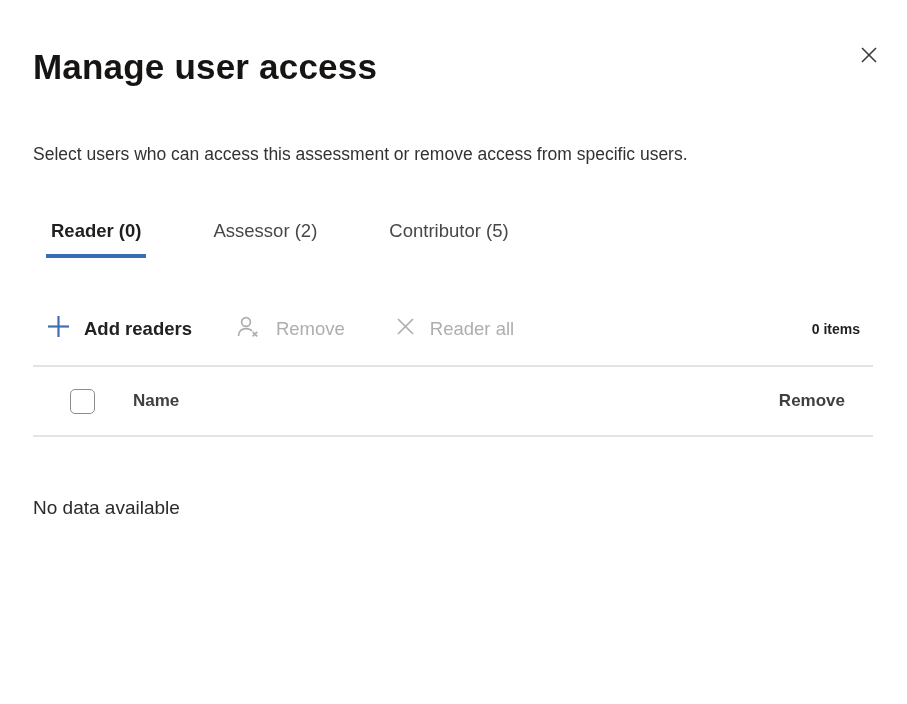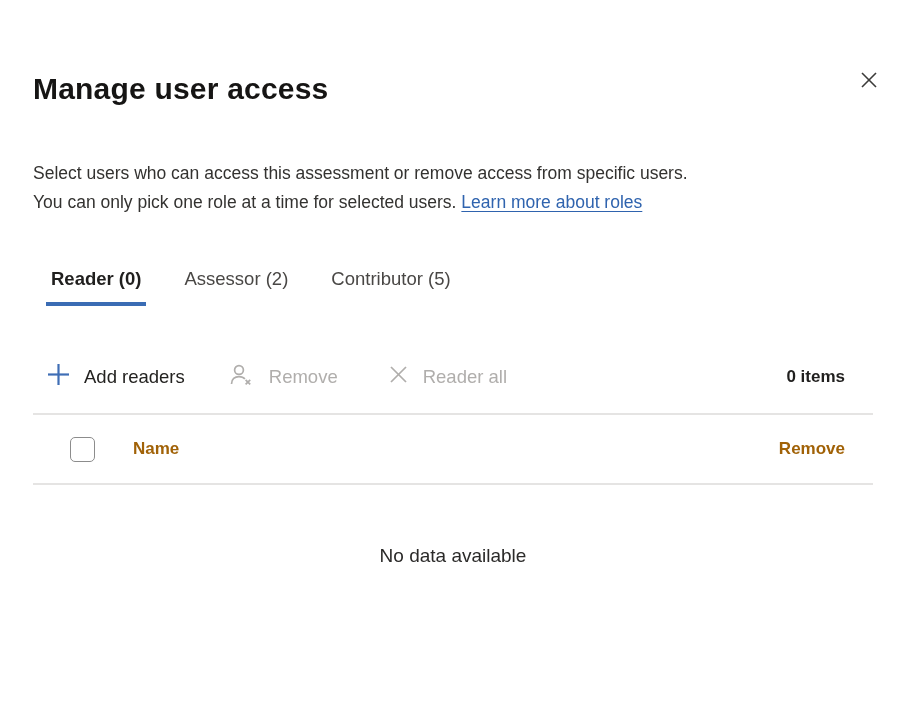--- a/index.html
+++ b/index.html
@@ -29,22 +29,22 @@
     top:-5px;
     right:25px;
     width:26px;height:26px;
     background:transparent;border:none;cursor:pointer;
     display:flex;align-items:center;justify-content:center;
     padding:0;
   }
   .close-btn svg{display:block;}
   
   .title{
-    margin-top:72px;
-    font-size:30px;
+    margin-top:47px;
+    font-size:35px;
     font-weight:700;
     letter-spacing:.2px;
     color:#161514;
   }
   
   .description{
     margin-top:53px;
     font-size:17.5px;
     line-height:29px;
     color:var(--text-body);
@@ -55,21 +55,21 @@
     color:var(--link-blue);
     text-decoration:underline;
     text-underline-offset:3px;
     cursor:pointer;
   }
   
   .tabs{
     margin-top:47px;
     margin-left:13px;
     display:flex;
-    gap:33px;
+    gap:62px;
     align-items:center;
   }
   .tab{
     background:transparent;border:none;cursor:pointer;
     font-family:inherit;
     font-size:18.5px;
     color:#494745;
     padding:4px 5px 16px 5px;
     position:relative;
   }
@@ -95,27 +95,27 @@
     background:transparent;border:none;cursor:pointer;
     font-family:inherit;
     display:flex;align-items:center;
     gap:14px;
     font-size:18.5px;
     padding:0;
   }
   .tb-btn .lbl{color:#232220;}
   .tb-btn.disabled{cursor:default;}
   .tb-btn.disabled .lbl{color:var(--disabled-gray);}
-  .tb-add{margin-left:14px;}
+  .tb-add{margin-left:14px;font-weight:bold;}
   .tb-remove{margin-left:44px;}
   .tb-removeall{margin-left:50px;}
   .items-count{
     margin-left:auto;
-    margin-right:28px;
-    font-size:17px;
+    margin-right:13px;
+    font-size:14px;
     font-weight:700;
     color:#201f1e;
   }
   .divider{
     height:2px;
     background:var(--divider);
     width:100%;
   }
   .divider.top{margin-top:20px;}
   .divider.under-header{margin-top:0;}
@@ -131,27 +131,26 @@
     width:25px;height:25px;
     border:1.6px solid #8c8c8c;
     border-radius:5px;
     background:#fff;
     margin-left:37px;
     cursor:pointer;
   }
   .col-label{
     font-size:17px;
     font-weight:700;
-    color:#a16207;
+    color:#404040;
   }
   .col-remove{justify-self:end;}
   
   .empty-state{
     margin-top:60px;
-    text-align:center;
     font-size:19px;
     color:#2b2a29;
   }
 </style>
 </head>
 <body>
 
 <div class="dialog">
 
   <button class="close-btn" aria-label="Close">
@@ -160,23 +159,20 @@
         <line x1="4" y1="4" x2="18" y2="18" stroke="#3c3b3a" stroke-width="1.6"></line>
         <line x1="18" y1="4" x2="4" y2="18" stroke="#3c3b3a" stroke-width="1.6"></line>
       </svg>
     </span>
   </button>
 
   <h1 class="title">Manage user access</h1>
 
   <p class="description">
     <span class="line">Select users who can access this assessment or remove access from specific users.</span>
-    <span class="line"><span>You can only pick one role at a time for selected users.</span>
-      <a class="learn-link">Learn more about roles</a>
-    </span>
   </p>
 
   <div class="tabs">
     <button class="tab active">Reader (0)</button>
     <button class="tab">Assessor (2)</button>
     <button class="tab">Contributor (5)</button>
   </div>
 
   <div class="toolbar">
     <button class="tb-btn tb-add">

